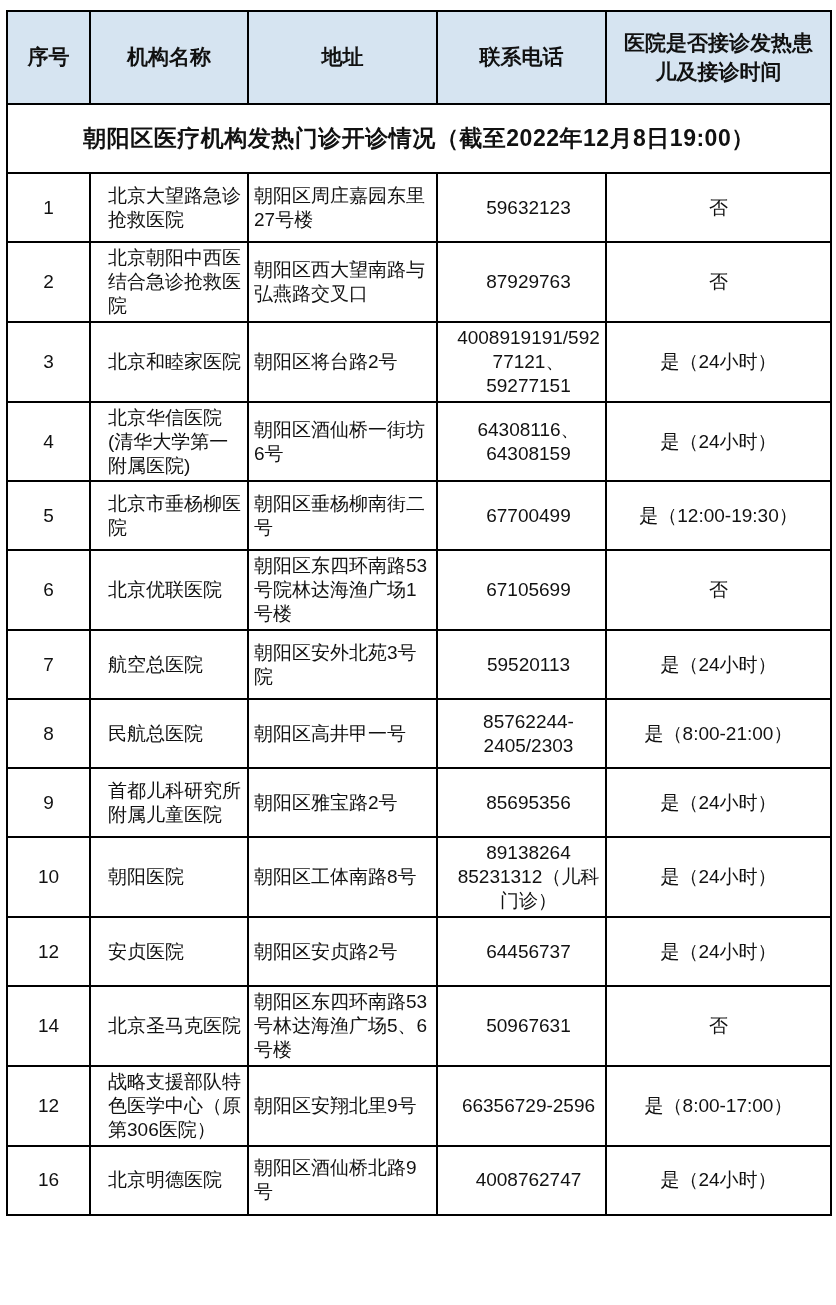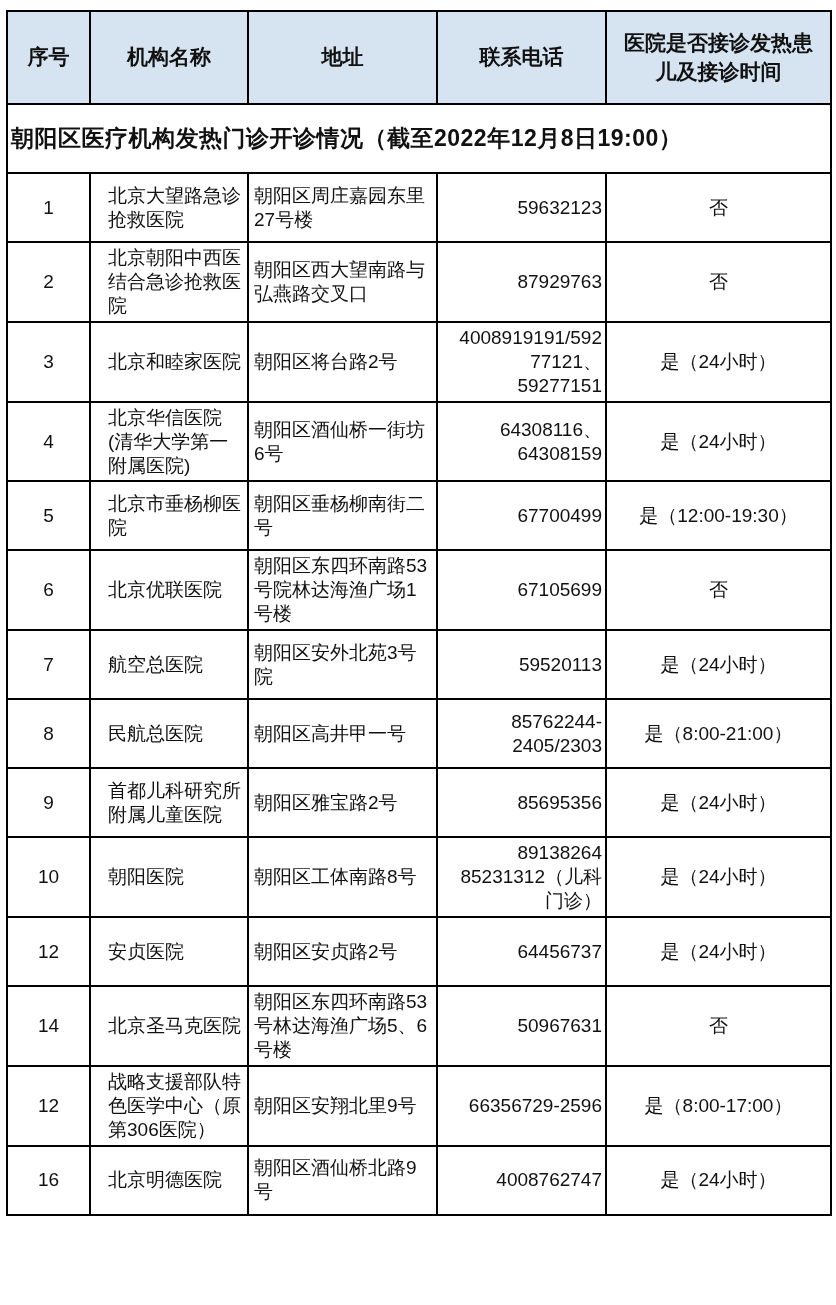--- a/index.html
+++ b/index.html
@@ -23,21 +23,21 @@
     width: 824px;
   }
   table.clinic-table th,
   table.clinic-table td {
     border: 2px solid #000000;
     box-sizing: border-box;
     overflow: hidden;
   }
   .title-cell {
     height: 64px;
-    text-align: left;
+    text-align: center;
     vertical-align: middle;
     font-size: 23px;
     font-weight: bold;
     background: #ffffff;
     letter-spacing: 0.5px;
   }
   thead th {
     background: #d6e4f1;
     height: 93px;
     font-size: 21px;
@@ -50,21 +50,21 @@
   tbody tr { height: 69px; }
   tbody td {
     font-size: 19px;
     line-height: 1.26;
     vertical-align: middle;
     padding: 3px 3px;
   }
   td.c-no     { text-align: center; }
   td.c-name   { text-align: left; padding-left: 17px; }
   td.c-addr   { text-align: left; padding-left: 5px; margin-top: 35px; }
-  td.c-phone  { text-align: right; padding-left: 17px; word-break: break-all; white-space: pre-line; }
+  td.c-phone  { text-align: center; padding-left: 17px; word-break: break-all; white-space: pre-line; }
   td.c-status { text-align: center; }
 </style>
 </head>
 <body>
 
 <div class="page">
   <table class="clinic-table">
     <colgroup>
       <col style="width:83px">
       <col style="width:158px">

